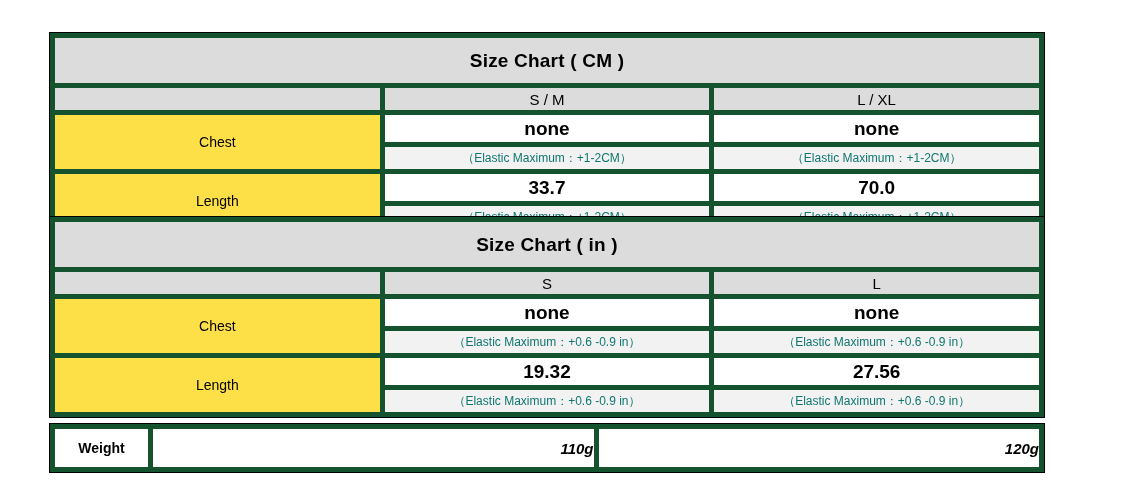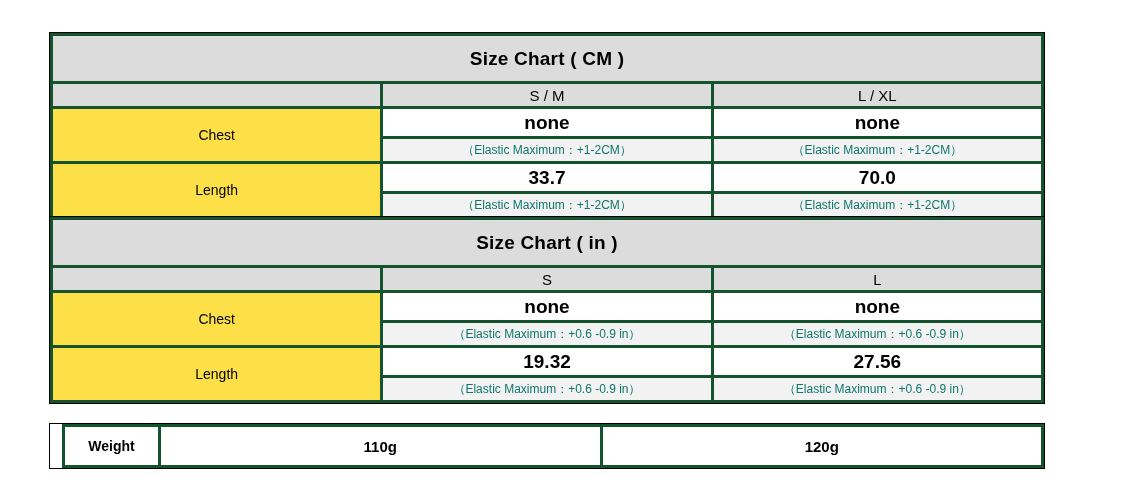--- a/index.html
+++ b/index.html
@@ -23,29 +23,29 @@
   .chart-block {
     position: absolute;
     left: 49px;
     width: 996px;
     border: 1px solid #000000;
     box-sizing: border-box;
     border-collapse: collapse;
   }
   #block-cm { top: 32px; }
   #block-in { top: 216px; }
-  #block-weight { top: 423px; padding-left: 12px; }
+  #block-weight { top: 423px; }
 
   table.size-table {
     width: 100%;
     border-collapse: collapse;
     table-layout: fixed;
   }
   table.size-table td, table.size-table th {
-    border: 3px solid #14532d;
+    border: 5px solid #14532d;
     padding: 0;
     margin: 8px;
   }
   .title-cell {
     background: #dcdcdc;
     text-align: center;
     font-size: 19px;
     font-weight: bold;
     height: 45px;
     letter-spacing: 0.2px;
@@ -84,25 +84,26 @@
   }
   .weight-label {
     text-align: center;
     font-size: 14px;
     font-weight: bold;
     background: #ffffff;
     width: 93px;
     height: 38px;
   }
   .weight-val {
-    text-align: center;
+    text-align: right;
     font-size: 15px;
     font-weight: bold;
     background: #ffffff;
     height: 38px;
+    font-style: italic;
   }
 </style>
 </head>
 <body>
 
 <div class="page">
 
   <div class="chart-block" id="block-cm">
     <table class="size-table">
       <tbody>

